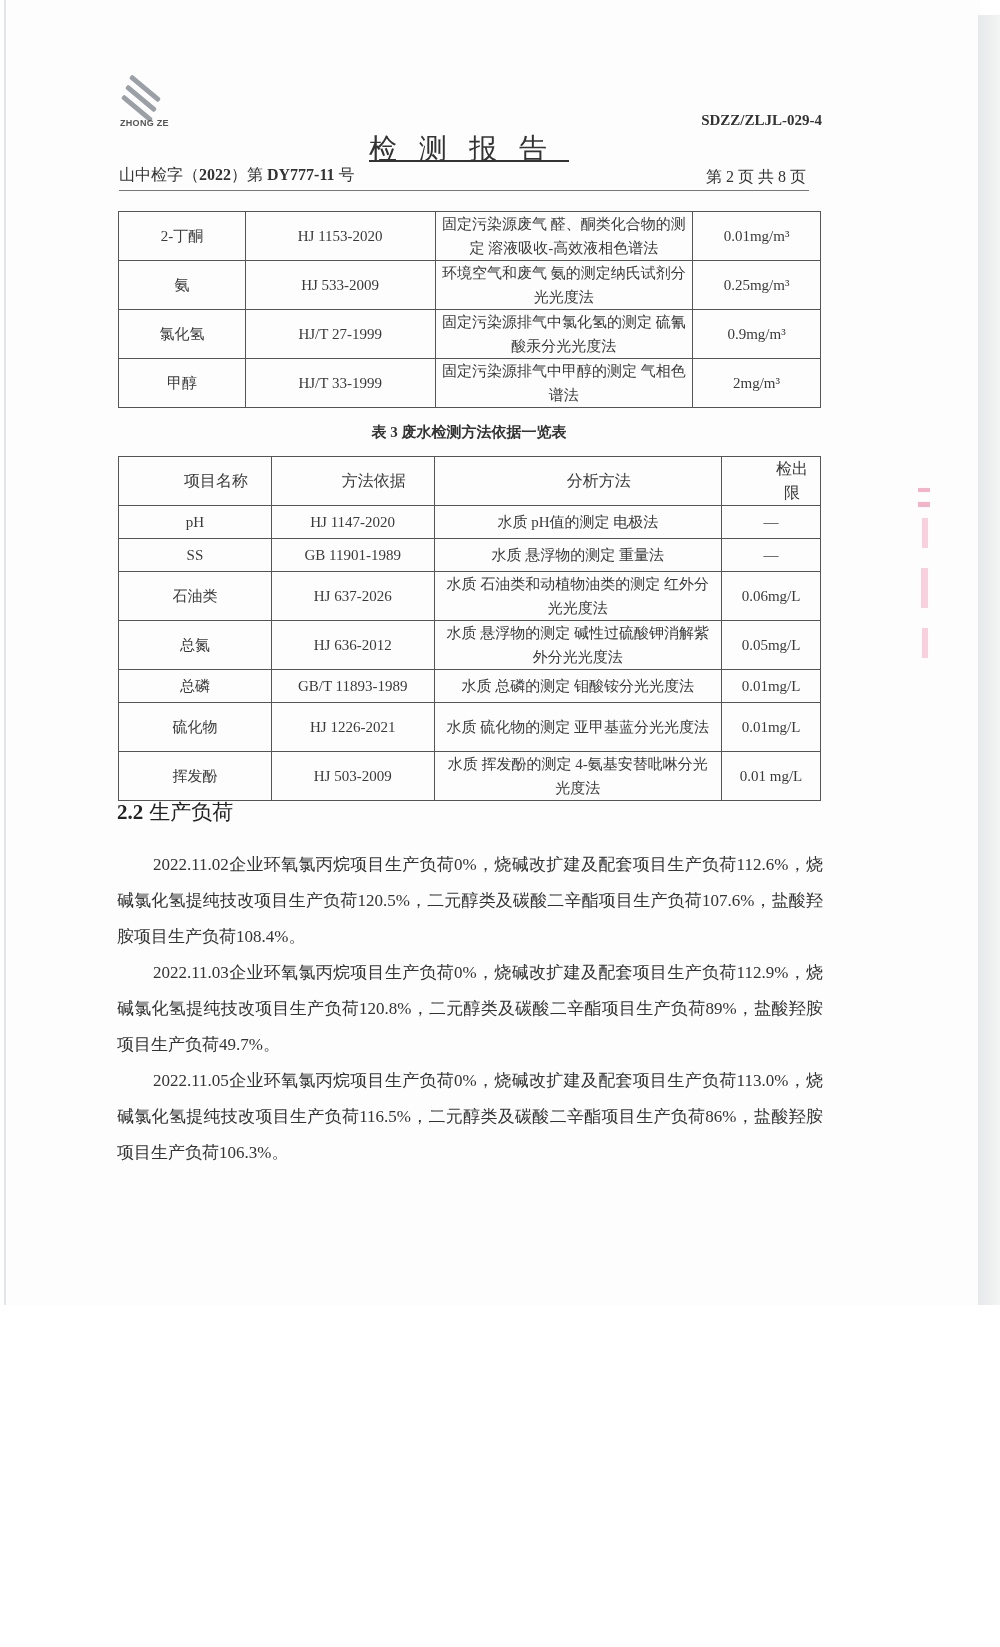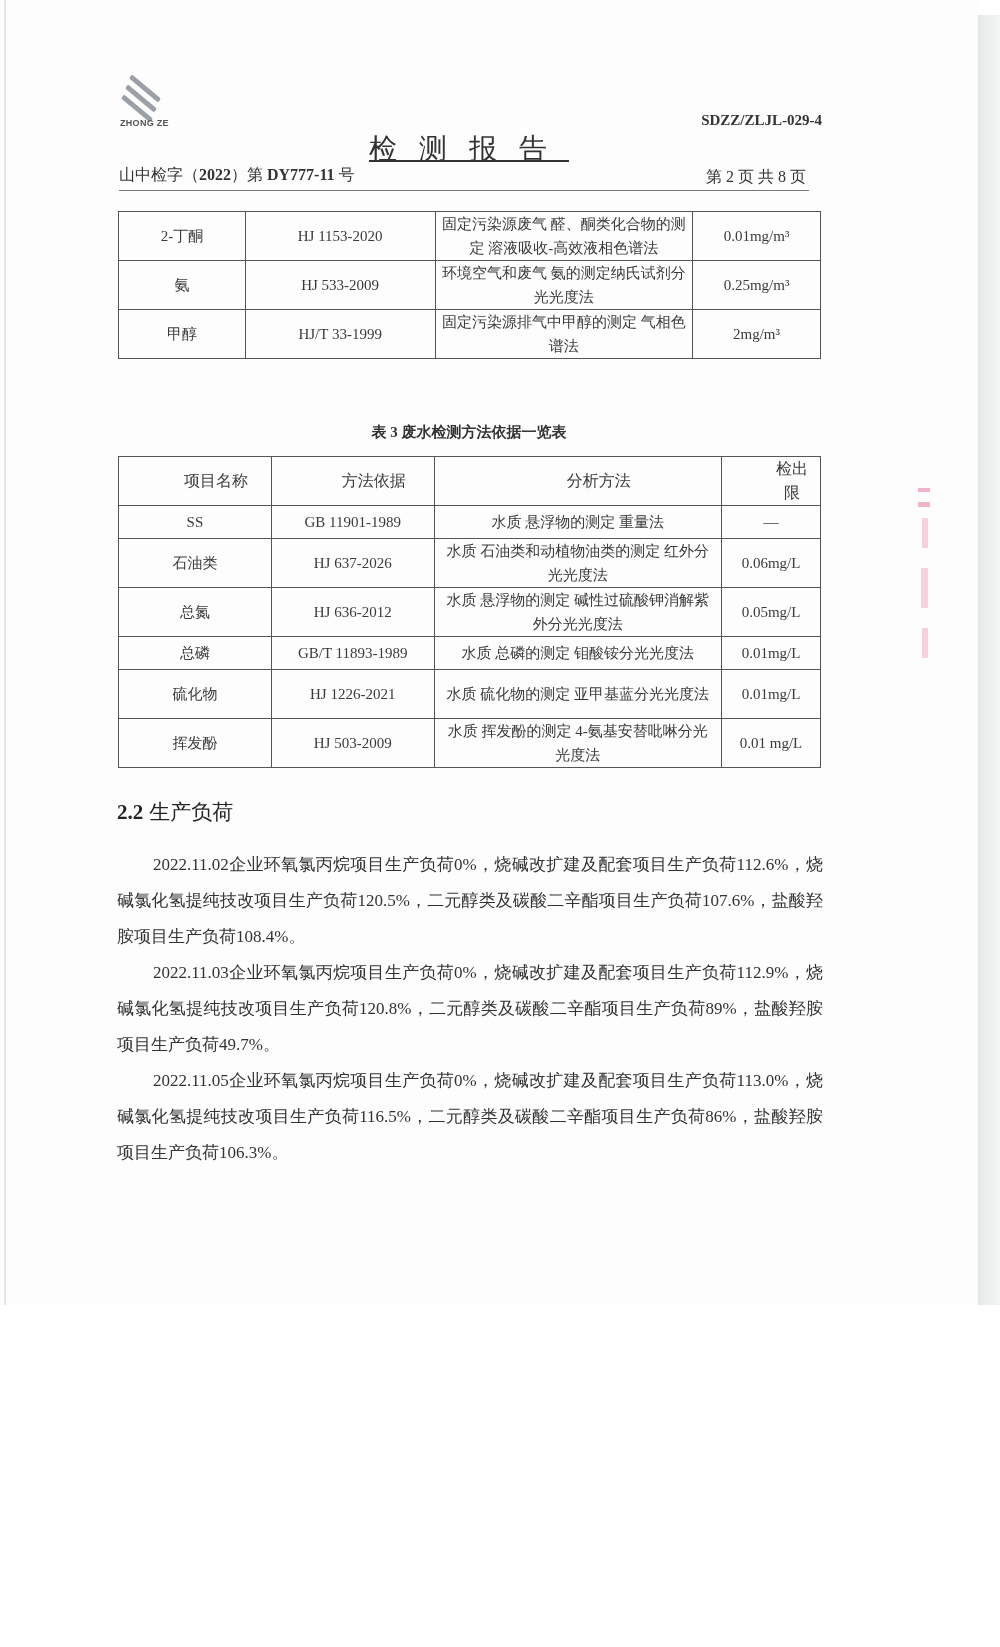--- a/index.html
+++ b/index.html
@@ -81,20 +81,26 @@
       <td>固定污染源废气 醛、酮类化合物的测定 溶液吸收-高效液相色谱法</td>
       <td>0.01mg/m³</td>
     </tr>
     <tr>
       <td>氨</td>
       <td>HJ 533-2009</td>
       <td>环境空气和废气 氨的测定纳氏试剂分光光度法</td>
       <td>0.25mg/m³</td>
     </tr>
     <tr>
+      <td>氯化氢</td>
+      <td>HJ/T 27-1999</td>
+      <td>固定污染源排气中氯化氢的测定 硫氰酸汞分光光度法</td>
+      <td>0.9mg/m³</td>
+    </tr>
+    <tr>
       <td>甲醇</td>
       <td>HJ/T 33-1999</td>
       <td>固定污染源排气中甲醇的测定 气相色谱法</td>
       <td>2mg/m³</td>
     </tr>
   </tbody>
 </table>
 
 <div class="caption">表 3   废水检测方法依据一览表</div>
 
@@ -107,20 +113,26 @@
     </colgroup>
   <thead>
     <tr>
       <th>项目名称</th>
       <th>方法依据</th>
       <th>分析方法</th>
       <th>检出限</th>
     </tr>
   </thead>
   <tbody>
+    <tr class="short">
+      <td>pH</td>
+      <td>HJ 1147-2020</td>
+      <td>水质 pH值的测定 电极法</td>
+      <td>—</td>
+    </tr>
     <tr class="short">
       <td>SS</td>
       <td>GB 11901-1989</td>
       <td>水质 悬浮物的测定 重量法</td>
       <td>—</td>
     </tr>
     <tr class="tall">
       <td>石油类</td>
       <td>HJ 637-2026</td>
       <td>水质 石油类和动植物油类的测定 红外分光光度法</td>

